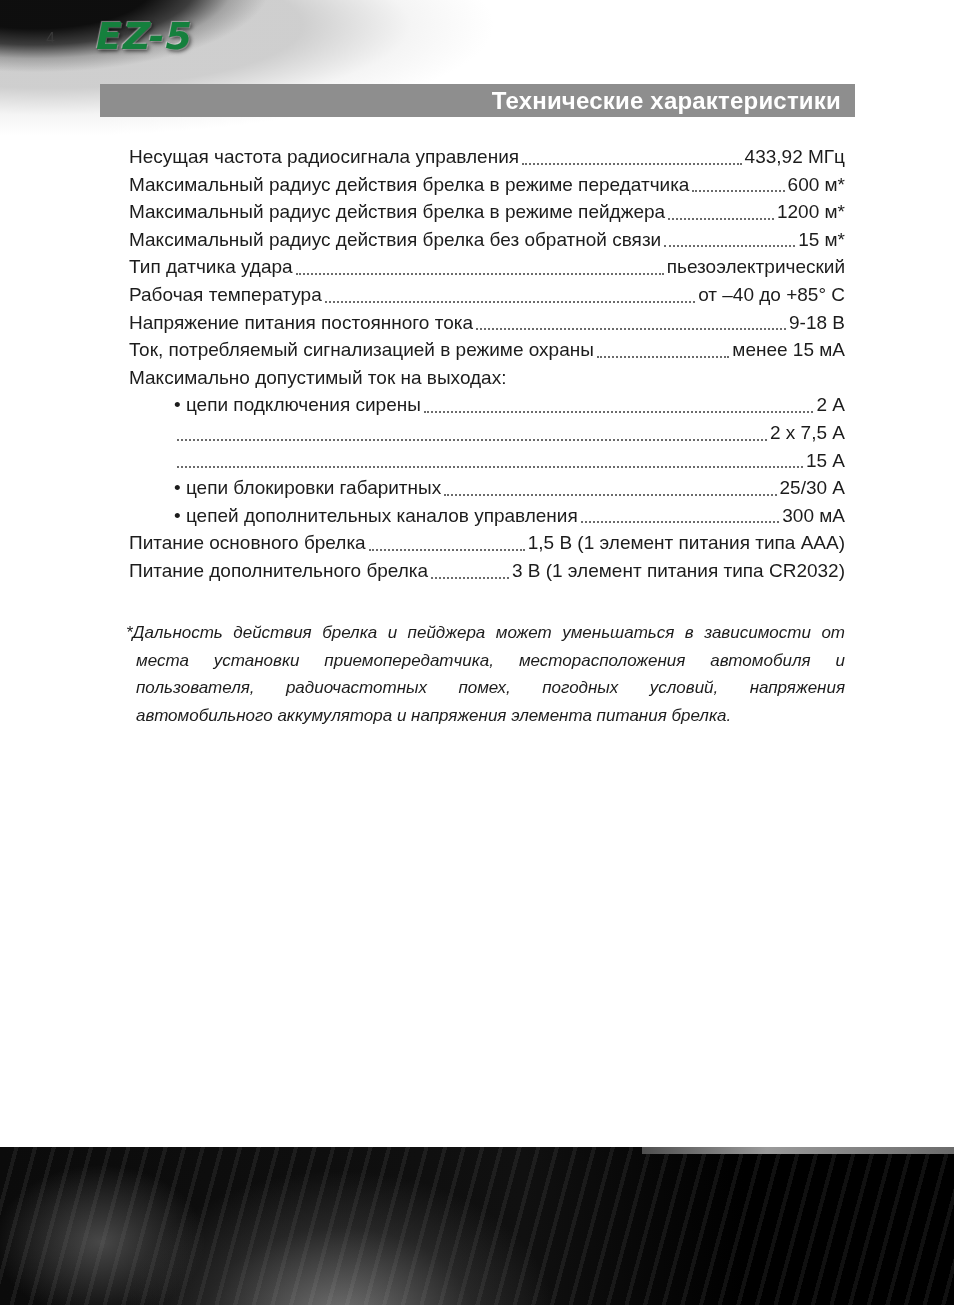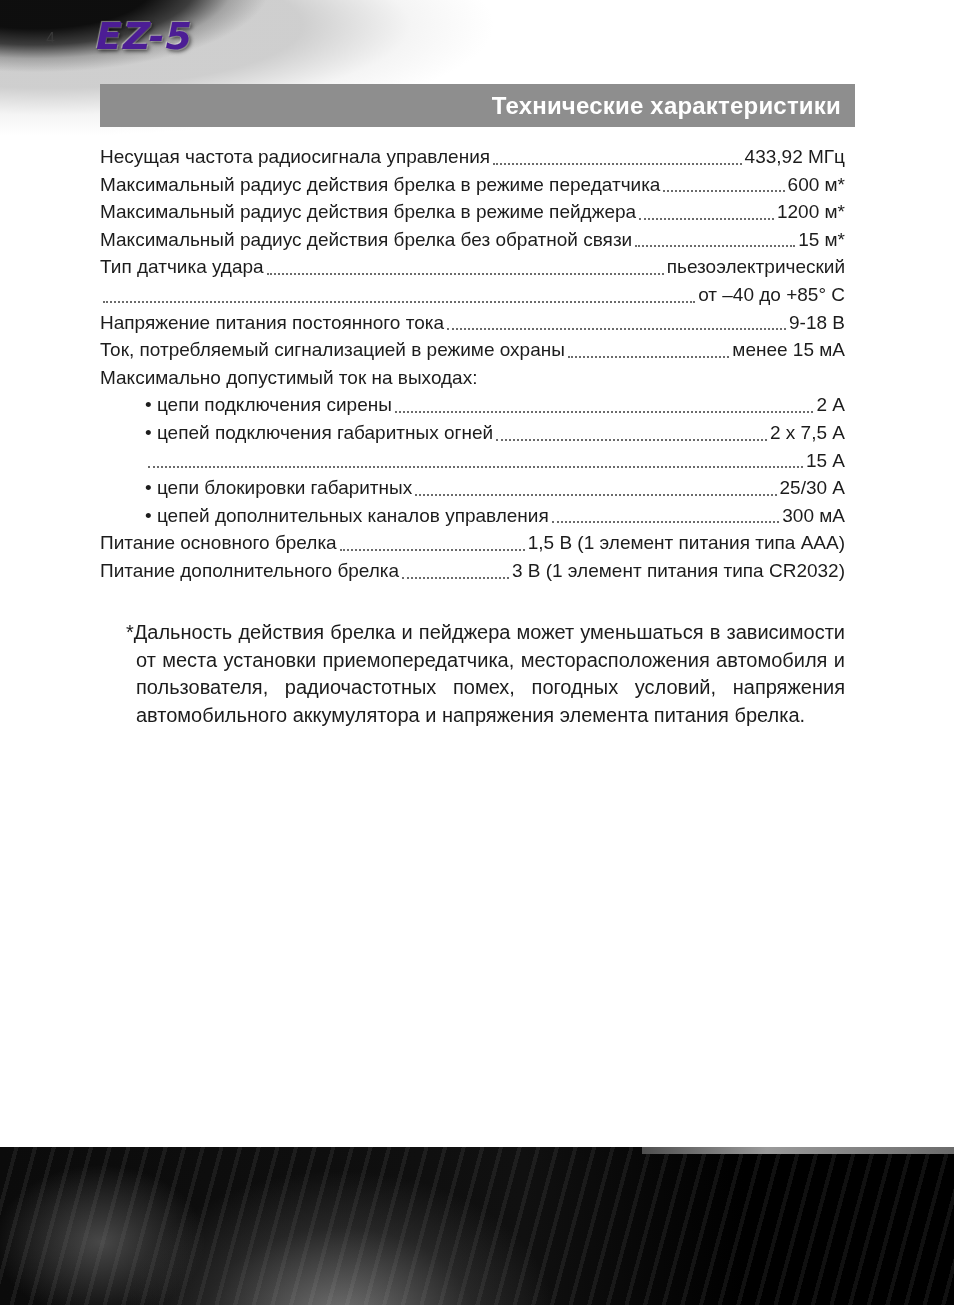--- a/index.html
+++ b/index.html
@@ -27,63 +27,64 @@
     pointer-events: none;
   }
   .page-number {
     position: absolute; left: 46px; top: 30px;
     font-size: 16px; color: #3a3a3a; z-index: 3;
   }
   .logo {
     position: absolute; left: 96px; top: 14px; z-index: 3;
     font-family: "DejaVu Sans", sans-serif;
     font-size: 38px; font-weight: 900; font-style: italic;
-    letter-spacing: 1px; color: #4c1d95;
+    letter-spacing: 1px; color: #15803d;
     text-shadow:
       -1px -1px 1px rgba(255,255,255,.45),
        1px  1px 0   rgba(255,255,255,.25),
        2px  2px 4px rgba(0,0,0,.65);
   }
 
   
   .title-bar {
-    position: absolute; left: 100px; right: 99px; top: 84px; height: 43px;
+    position: absolute; left: 100px; right: 99px; top: 84px; height: 33px;
     background: #8e8e8e;
     display: flex; align-items: center; justify-content: flex-end;
     padding-right: 14px; box-sizing: border-box;
     z-index: 2;
   }
   .title-bar span {
     color: #ffffff; font-weight: bold; font-size: 24px;
     letter-spacing: .2px;
   }
 
   
   .spec-list {
     position: absolute; left: 100px; right: 109px; top: 143px;
     font-size: 19px; line-height: 27.6px;
   }
-  .spec-row { display: flex; align-items: flex-end; }
+  .spec-row { display: flex; align-items: flex-end; margin-left: 29px; }
   .spec-row.indent { padding-left: 45px; }
   .spec-label { white-space: nowrap; }
   .spec-value { white-space: nowrap; text-align: right; }
   .spec-leader {
     flex: 1 1 auto; min-width: 10px;
     border-bottom: 2px dotted #6b6b6b;
     align-self: flex-end;
     margin: 0 3px 6px 3px;
   }
 
   
   .footnote {
     position: absolute; left: 126px; right: 109px; top: 619px;
-    font-size: 20px; line-height: 27.5px;
+    font-size: 17px; line-height: 27.5px;
     text-align: justify;
     padding-left: 10px; text-indent: -10px;
     color: #1c1c1c;
+    font-style: italic;
   }
 
   
   .bottom-band {
     position: absolute; left: 0; bottom: 0; width: 100%; height: 158px;
     background:
       radial-gradient(ellipse 150px 110px at 100px 95px,
         rgba(120,120,120,.55) 0%, rgba(0,0,0,0) 70%),
       radial-gradient(ellipse 300px 210px at 340px 175px,
         rgba(200,200,200,.55) 0%, rgba(100,100,100,.28) 45%, rgba(0,0,0,0) 72%),
@@ -137,20 +138,21 @@
       <span class="spec-value">15 м*</span>
     </div>
 
     <div class="spec-row">
       <span class="spec-label">Тип датчика удара</span>
       <span class="spec-leader"></span>
       <span class="spec-value">пьезоэлектрический</span>
     </div>
 
     <div class="spec-row">
+      <span class="spec-label">Рабочая температура</span>
       <span class="spec-leader"></span>
       <span class="spec-value">от –40 до +85° С</span>
     </div>
 
     <div class="spec-row">
       <span class="spec-label">Напряжение питания постоянного тока</span>
       <span class="spec-leader"></span>
       <span class="spec-value">9-18 В</span>
     </div>
 
@@ -165,21 +167,20 @@
 
     </div>
 
     <div class="spec-row indent">
       <span class="spec-label">• цепи подключения сирены</span>
       <span class="spec-leader"></span>
       <span class="spec-value">2 А</span>
     </div>
 
     <div class="spec-row indent">
-      <span class="spec-label">• цепей подключения габаритных огней</span>
       <span class="spec-leader"></span>
       <span class="spec-value">2 х 7,5 А</span>
     </div>
 
     <div class="spec-row indent">
       <span class="spec-leader"></span>
       <span class="spec-value">15 А</span>
     </div>
 
     <div class="spec-row indent">

